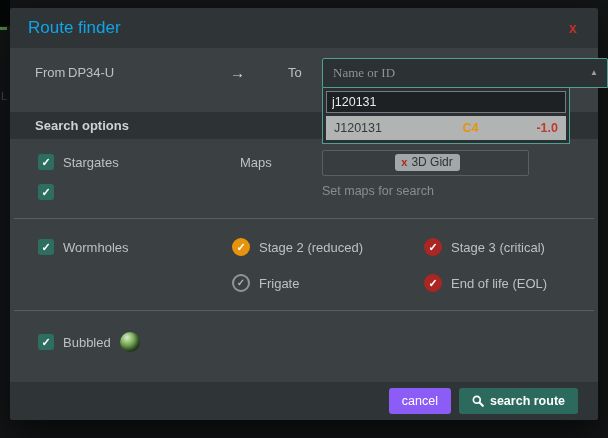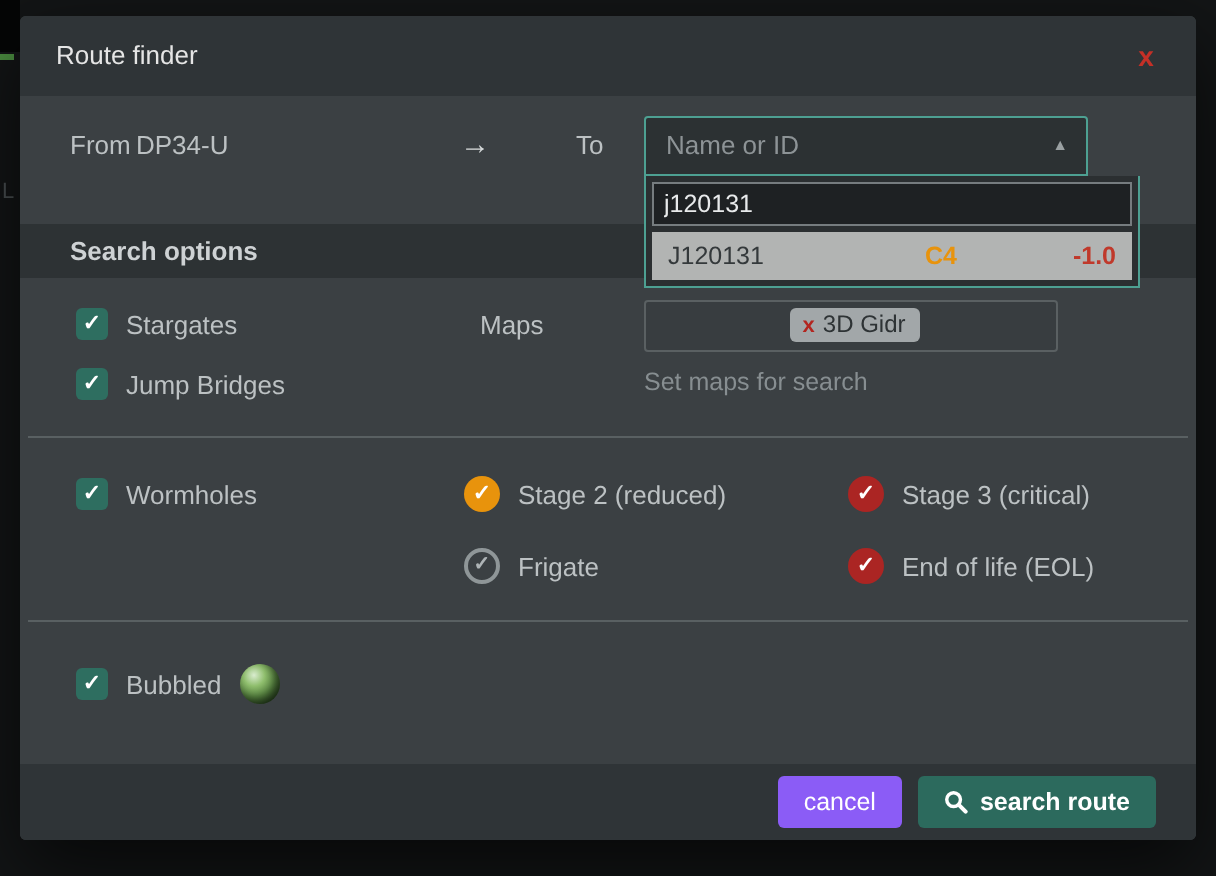--- a/index.html
+++ b/index.html
@@ -19,37 +19,38 @@
   
   .modal {
     position:absolute; left:10px; top:8px; width:588px; height:412px;
     background:#3b4043; border-radius:3px;
     box-shadow:0 14px 40px rgba(0,0,0,.65);
   }
   .modal-header {
     position:absolute; top:0; left:0; right:0; height:40px;
     background:#2f3437; border-radius:3px 3px 0 0;
   }
-  .modal-title { position:absolute; left:18px; top:0; line-height:40px; font-size:13px; color:#e5e5e5; }
+  .modal-title { position:absolute; left:18px; top:0; line-height:40px; font-size:17px; color:#0ea5e9; }
   .close-btn {
     position:absolute; right:16px; top:11px; width:18px; height:18px;
     color:#c43027; font-weight:bold; font-size:14px; text-align:center; line-height:18px; cursor:pointer;
   }
 
   
   .lbl { position:absolute; font-size:13px; color:#bcc1c3; line-height:30px; }
   .row1 { position:absolute; top:50px; left:0; right:0; height:30px; }
   .from-label { left:25px; }
   .from-value { left:58px; }
   .arrow { left:220px; font-size:15px; color:#d6dadb; }
   .to-label { left:278px; }
   .to-select {
-    position:absolute; left:312px; top:0; width:222px; height:30px;
+    position:absolute; left:312px; top:0; width:286px; height:30px;
     background:#2c3133; border:1px solid #4da092; border-radius:2px 2px 0 0;
     cursor:pointer;
+    font-family:Liberation Serif, serif;
   }
   .to-placeholder { position:absolute; left:10px; top:0; line-height:28px; font-size:13px; color:#8d9396; }
   .caret-up { position:absolute; right:9px; top:0; line-height:28px; font-size:8px; color:#9aa0a2; }
 
   
   .dd-panel {
     position:absolute; left:312px; top:80px; width:248px; z-index:5;
     background:#2b2f31; border:1px solid #4da092; border-top:none;
     padding:3px;
   }
@@ -163,21 +164,20 @@
   <div class="section-band">
     <span>Search options</span>
   </div>
 
   <div class="opt" style="left:28px; top:146px;">
     <span class="cb">✓</span>
     <span>Stargates</span>
   </div>
   <div class="opt" style="left:28px; top:176px;">
     <span class="cb">✓</span>
-    <span>Jump Bridges</span>
   </div>
 
   <div class="maps-label">Maps</div>
   <div class="maps-field">
     <span class="map-tag"><span class="x">x</span><span>3D Gidr</span></span>
   </div>
   <div class="maps-help">Set maps for search</div>
 
   <div class="divider" style="top:210px;"></div>
 

